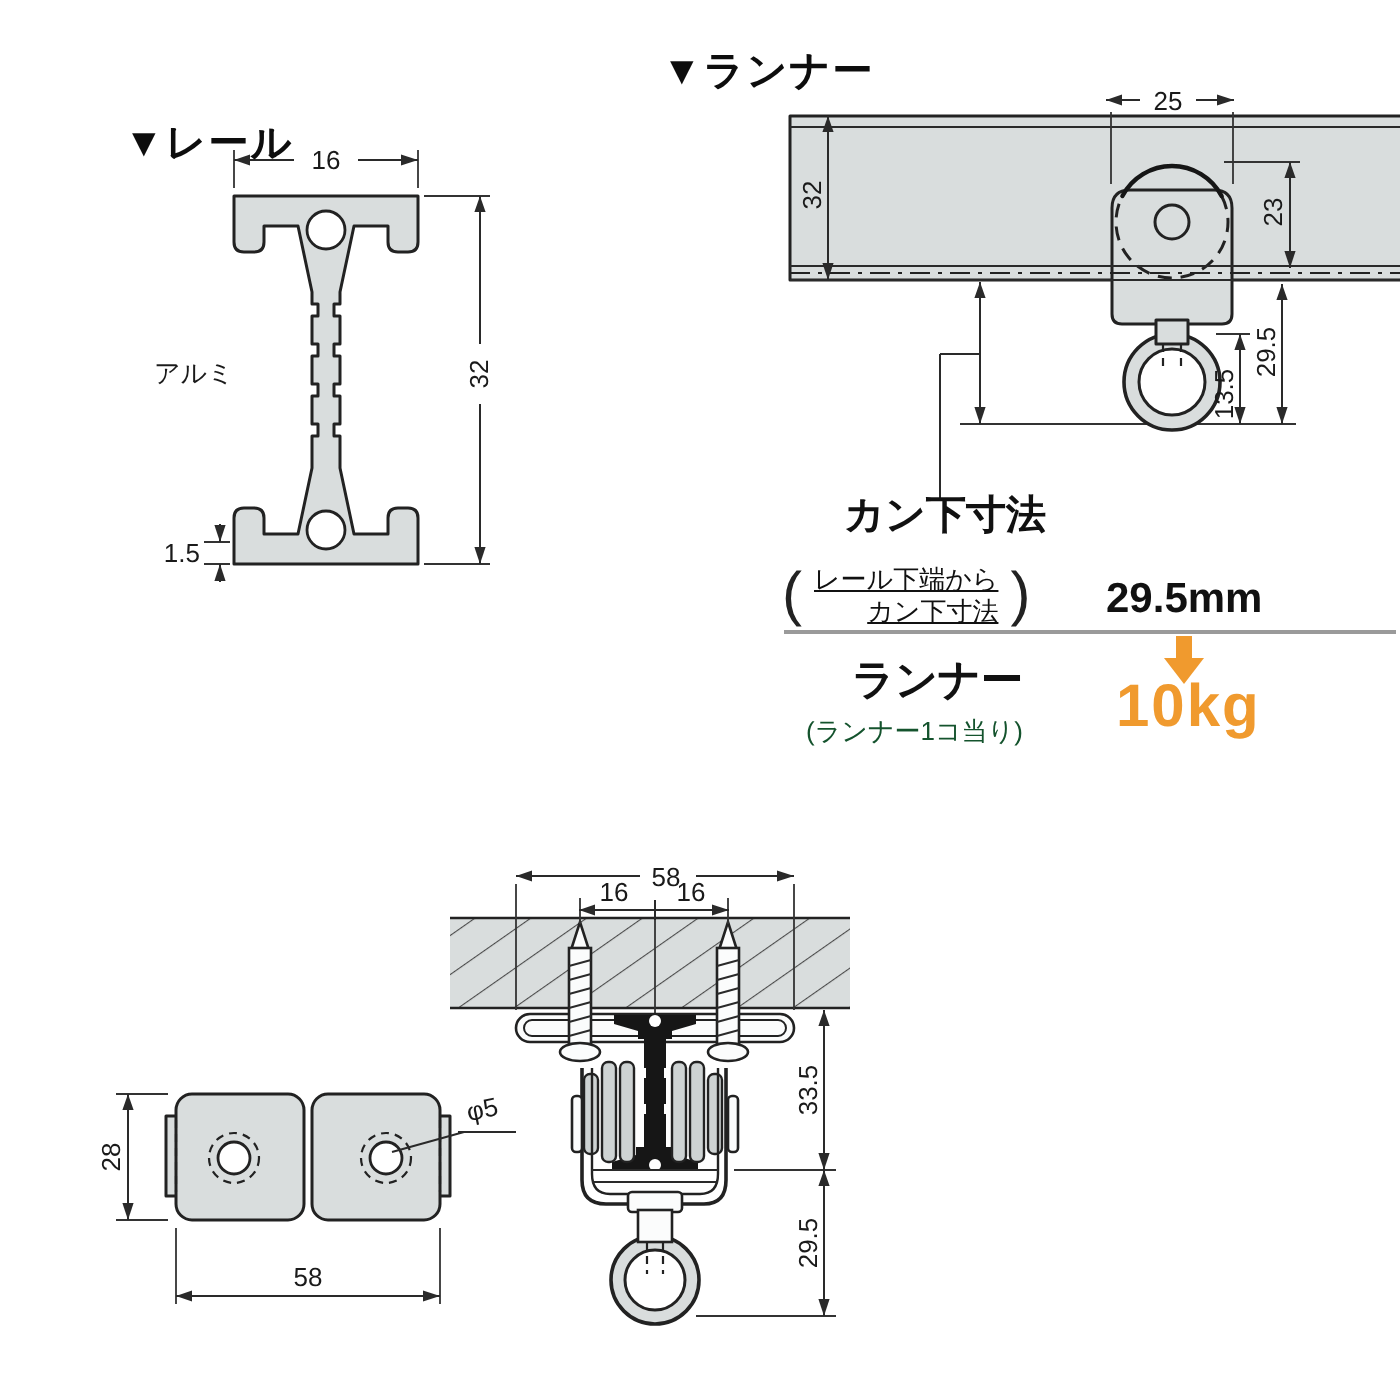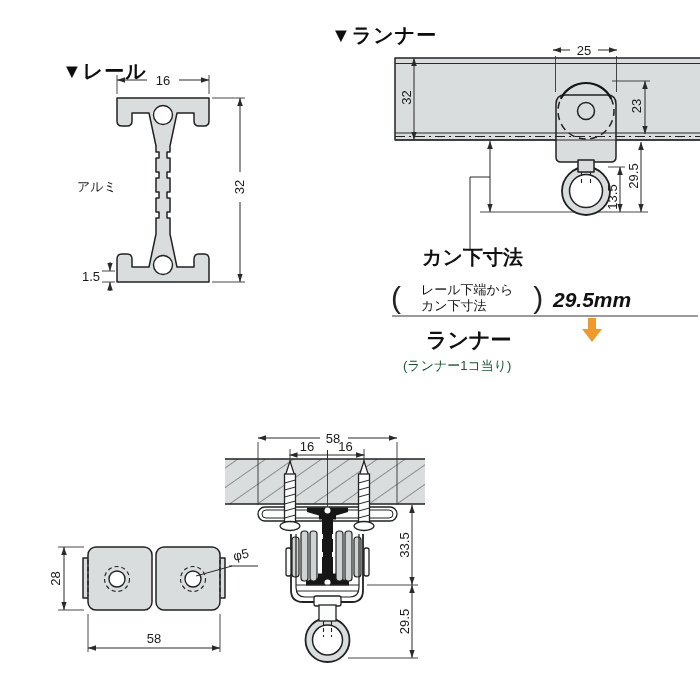--- a/index.html
+++ b/index.html
@@ -22,22 +22,22 @@
   .cl{stroke:#222;stroke-width:1;fill:none;stroke-dasharray:10 4 2 4;}
   text.d{font-family:"Liberation Sans","DejaVu Sans",sans-serif;font-size:13px;fill:#1a1a1a;}
   .blk{fill:#161616;stroke:none;}
   .gry{fill:#ced3d3;stroke:#222;stroke-width:1.2;}
   .wfill{fill:#fbfcfc;stroke:#222;stroke-width:1.3;}
   
   .spec{position:absolute;white-space:nowrap;}
   .kan-label{left:422px;top:244px;font-size:20px;font-weight:700;}
   .kan-note{left:391px;top:279px;display:flex;align-items:center;}
   .kan-note .paren{font-size:30px;font-weight:300;line-height:38px;color:#222;}
-  .kan-note .lines{font-size:13px;line-height:16px;text-align:left;margin:0 20px;}
-  .kan-value{left:553px;top:288px;font-size:21px;font-weight:700;font-style:italic;}
+  .kan-note .lines{font-size:13px;line-height:16px;text-align:right;margin:0 6px;text-decoration:underline;}
+  .kan-value{left:553px;top:288px;font-size:21px;font-weight:700;}
   .divider{position:absolute;left:392px;top:315px;width:306px;height:0;border-top:2px solid #9a9a9a;}
   .load-label{left:426px;top:326px;font-size:21px;font-weight:700;}
   .load-note{left:403px;top:357px;font-size:13px;color:#14532d;}
   .load-value{left:558px;top:337px;font-size:30px;font-weight:600;color:#f09a2e;letter-spacing:1px;}
   .down-arrow{position:absolute;left:580px;top:318px;width:24px;height:25px;}
 </style>
 </head>
 <body>
 
 <div id="stage">
@@ -256,14 +256,15 @@
     <span class="paren">)</span>
   </div>
   <div class="spec kan-value">29.5mm</div>
   <div class="divider"></div>
   <div class="spec load-label">ランナー</div>
   <div class="spec load-note">(ランナー1コ当り)</div>
   <svg class="down-arrow" viewBox="0 0 24 25">
     <rect x="8" y="0" width="8" height="11" fill="#f09a2e"></rect>
     <polygon points="2,11 22,11 12,24" fill="#f09a2e"></polygon>
   </svg>
+  <div class="spec load-value accent" style="color: rgb(240, 154, 46);">10kg</div>
 
 </div>
 
 </body></html>

